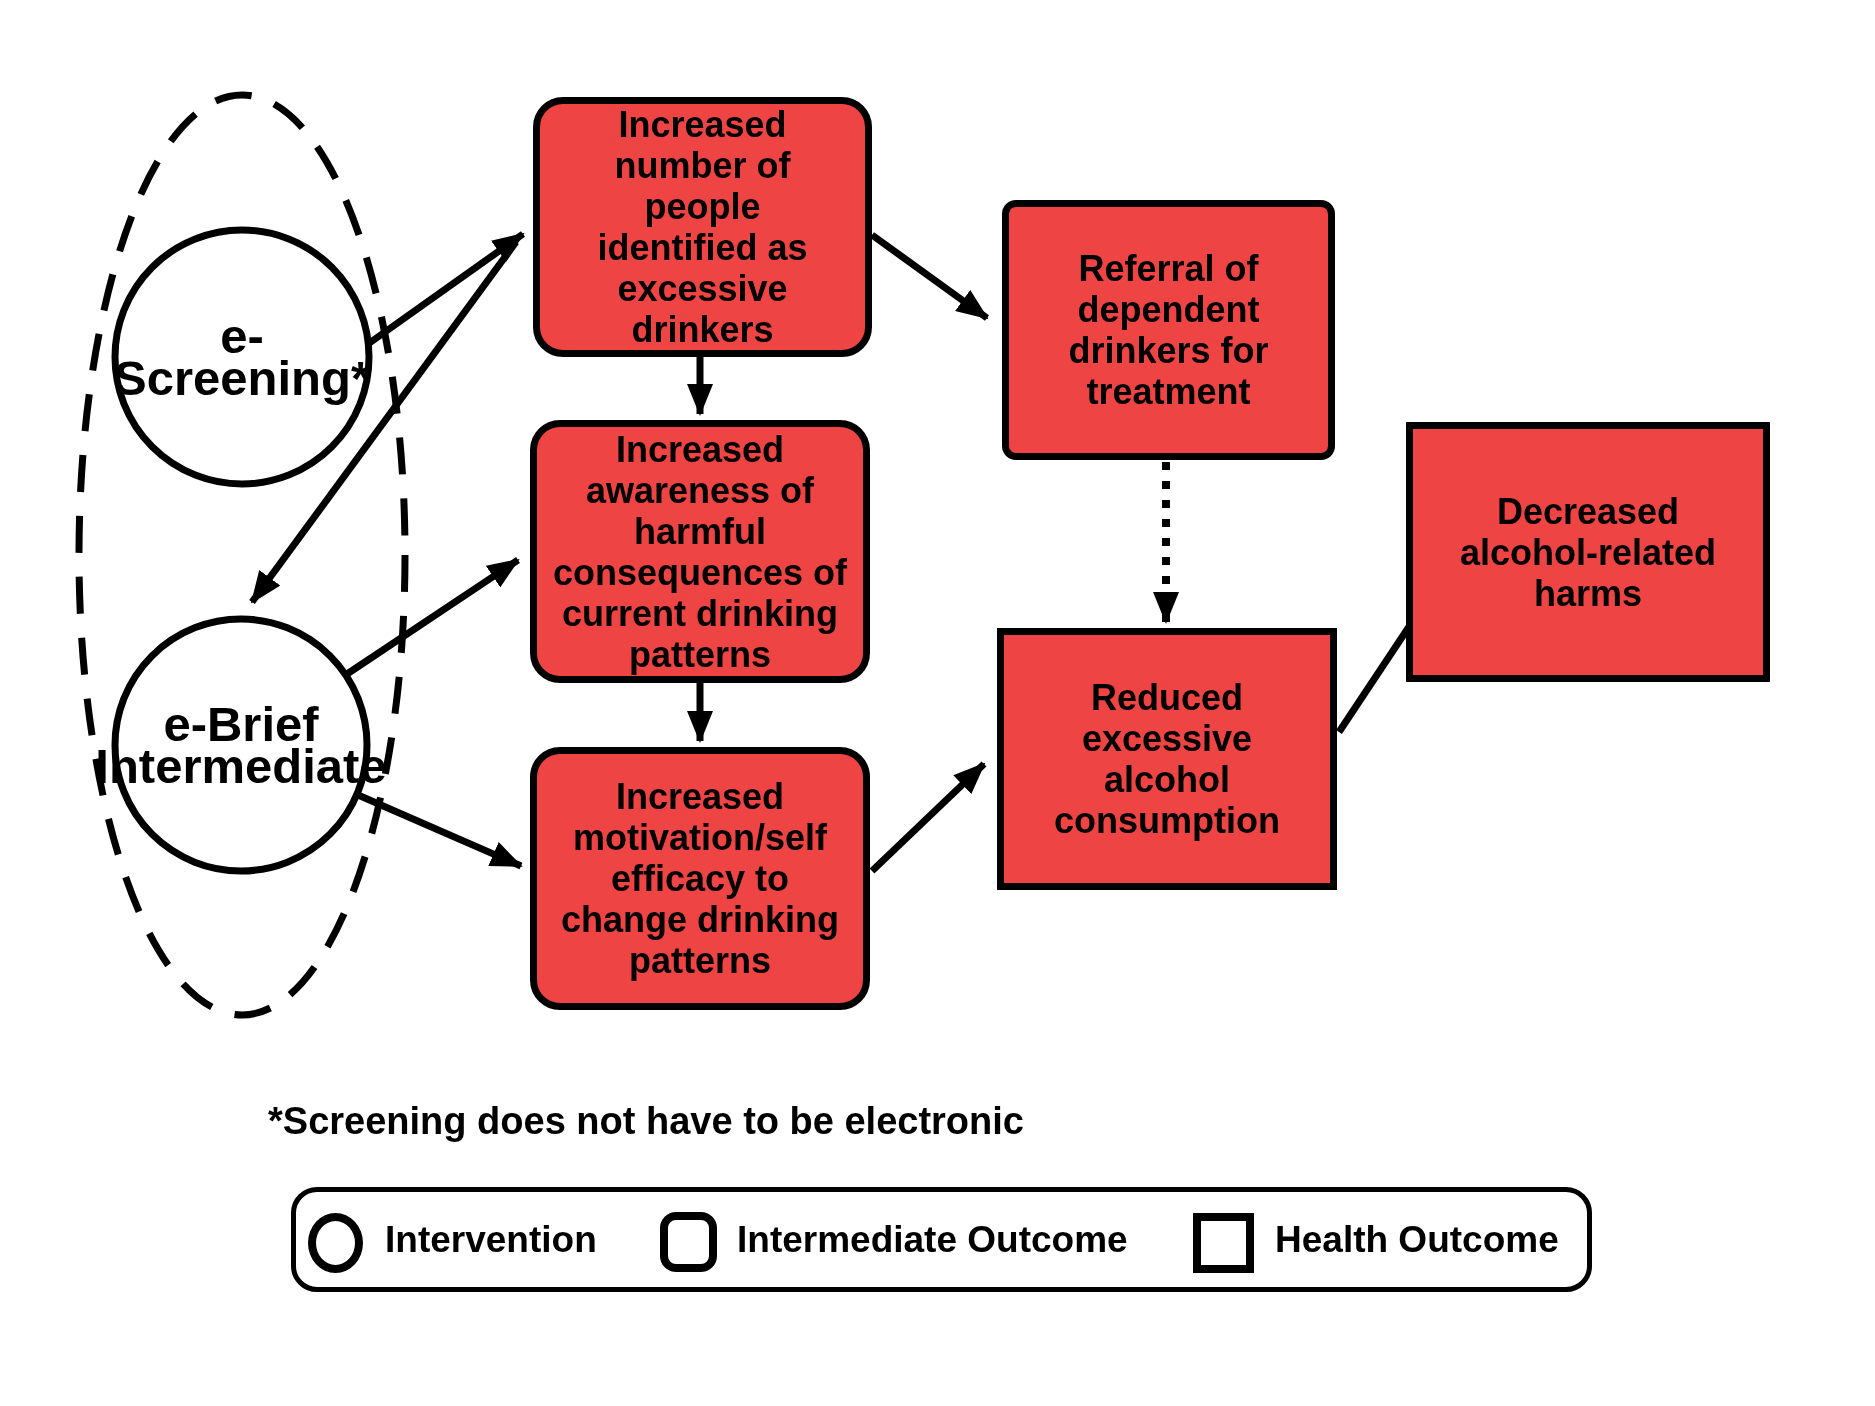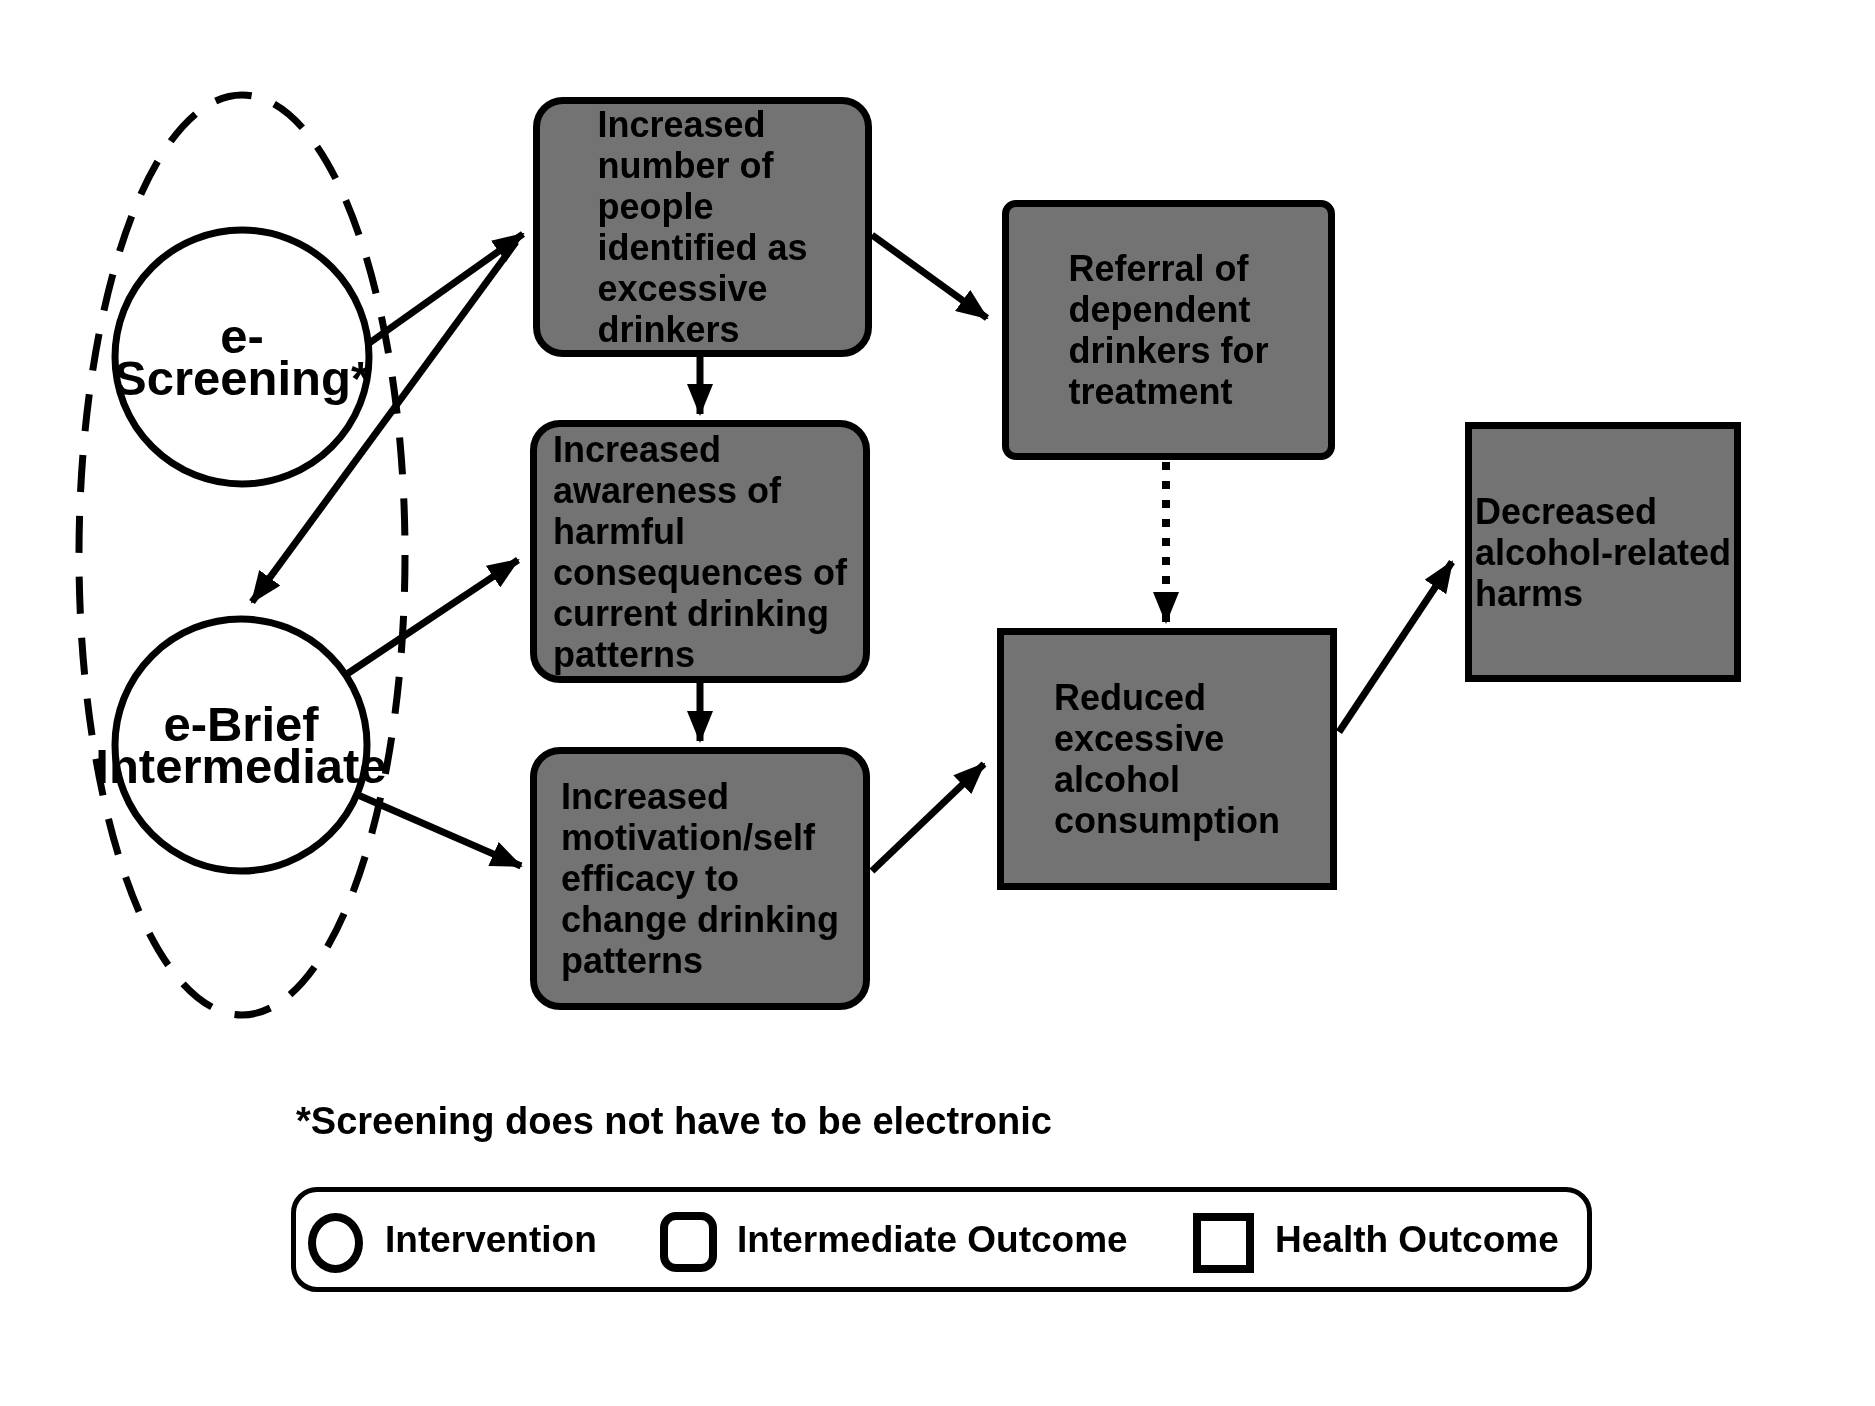--- a/index.html
+++ b/index.html
@@ -10,23 +10,23 @@
     background:#ffffff;
     font-family:"Liberation Sans", sans-serif;
     color:#000;
     overflow:hidden;
   }
   .shapes{position:absolute;left:0;top:0;}
   .node{
     position:absolute;
     box-sizing:border-box;
     border:7px solid #000;
-    background:#737373;
+    background:#ef4444;
     display:flex;align-items:center;justify-content:center;
-    text-align:left;
+    text-align:center;
     font-weight:bold;
     font-size:36px;line-height:41px;
     white-space:pre-line;
   }
   .rounded{border-radius:30px;}
   .sharp{border-radius:0;}
   .circle-label{
     position:absolute;
     display:flex;align-items:center;justify-content:center;
     text-align:center;
@@ -107,25 +107,25 @@
 patterns</div>
   <div class="node rounded" style="left:1002px;top:200px;width:333px;height:260px;border-radius:14px;">Referral of
 dependent
 drinkers for
 treatment</div>
 
   <div class="node sharp" style="left:997px;top:628px;width:340px;height:262px;">Reduced
 excessive
 alcohol
 consumption</div>
-  <div class="node sharp" style="left:1465px;top:422px;width:276px;height:260px;">Decreased
+  <div class="node sharp" style="left:1406px;top:422px;width:364px;height:260px;">Decreased
 alcohol-related
 harms</div>
 
-  <div class="footnote" style="left:268px;top:1098px;margin-left:28px;">*Screening does not have to be electronic</div>
+  <div class="footnote" style="left:268px;top:1098px;">*Screening does not have to be electronic</div>
 
   <div class="legend" style="left:291px;top:1187px;width:1301px;height:105px;">
     <div class="legend-glyph glyph-circle" style="left:12px;top:21px;width:55px;height:60px;"></div>
     <div class="legend-label" style="left:89px;">Intervention</div>
 
     <div class="legend-glyph glyph-rounded" style="left:364px;top:20px;width:57px;height:60px;"></div>
     <div class="legend-label" style="left:441px;">Intermediate Outcome</div>
 
     <div class="legend-glyph glyph-square" style="left:897px;top:21px;width:61px;height:60px;"></div>
     <div class="legend-label" style="left:979px;">Health Outcome</div>

